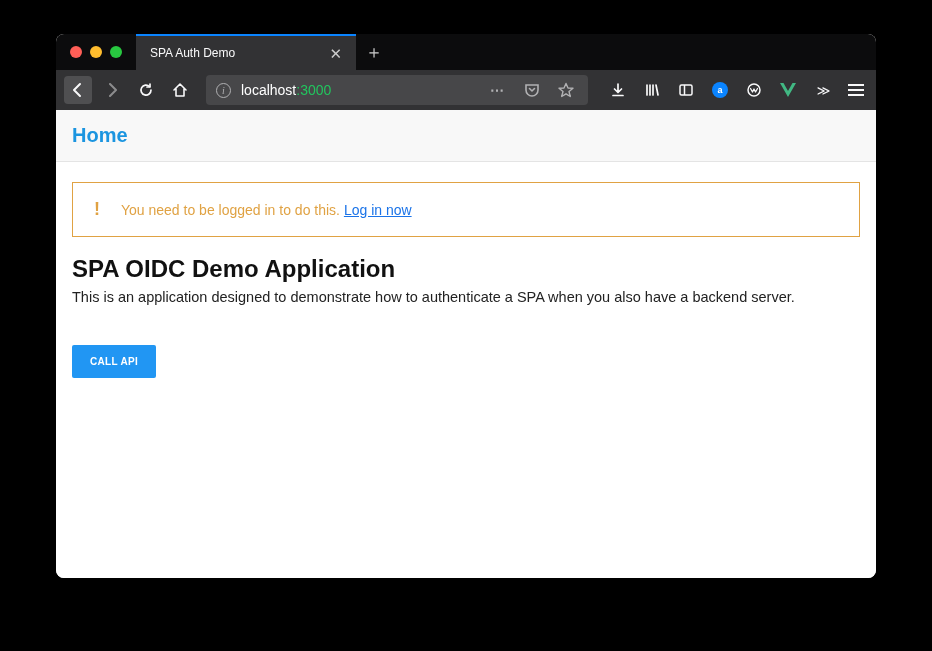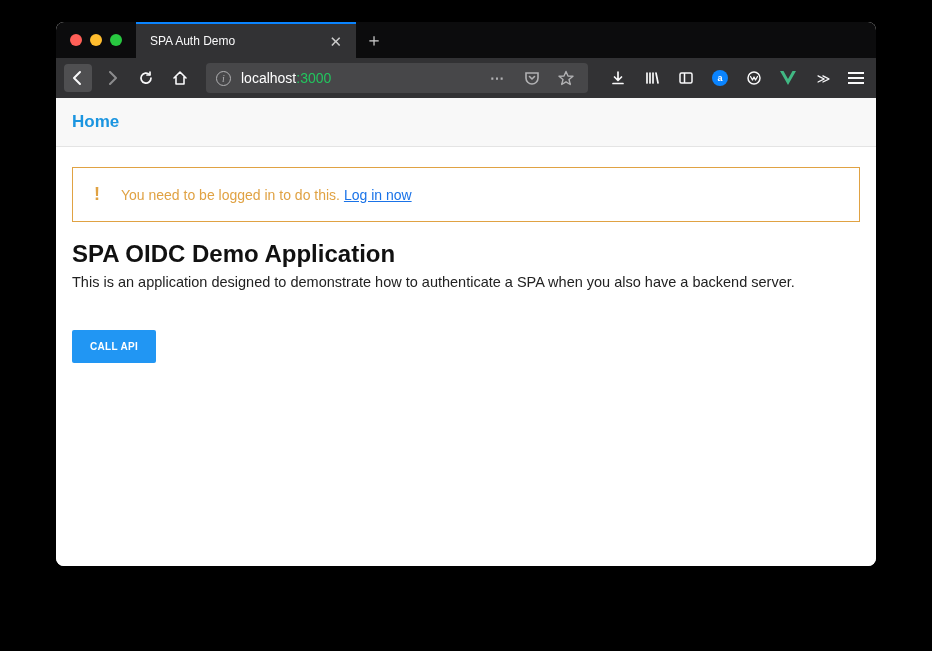--- a/index.html
+++ b/index.html
@@ -6,21 +6,21 @@
     body {
       background: #000;
       font-family: -apple-system, BlinkMacSystemFont, "Segoe UI", Helvetica, Arial, sans-serif;
       width: 932px;
       height: 651px;
       overflow: hidden;
     }
     .browser-window {
       position: absolute;
       left: 56px;
-      top: 22px;
+      top: 34px;
       width: 820px;
       height: 544px;
       background: #fff;
       border-radius: 8px;
       overflow: hidden;
       box-shadow: 0 10px 40px rgba(0,0,0,0.6);
       display: flex;
       flex-direction: column;
     }
     
@@ -141,21 +141,21 @@
       overflow: auto;
     }
     .nav-header {
       padding: 14px 16px;
       border-bottom: 1px solid #e4e4e4;
       background: #f8f8f8;
     }
     .nav-home {
       color: #1b95e0;
       font-weight: 700;
-      font-size: 17px;
+      font-size: 20px;
       cursor: pointer;
     }
     .content { padding: 20px 16px; }
     .alert {
       border: 1px solid #e0a243;
       background: #fff;
       padding: 16px 20px;
       display: flex;
       align-items: center;
       gap: 20px;

